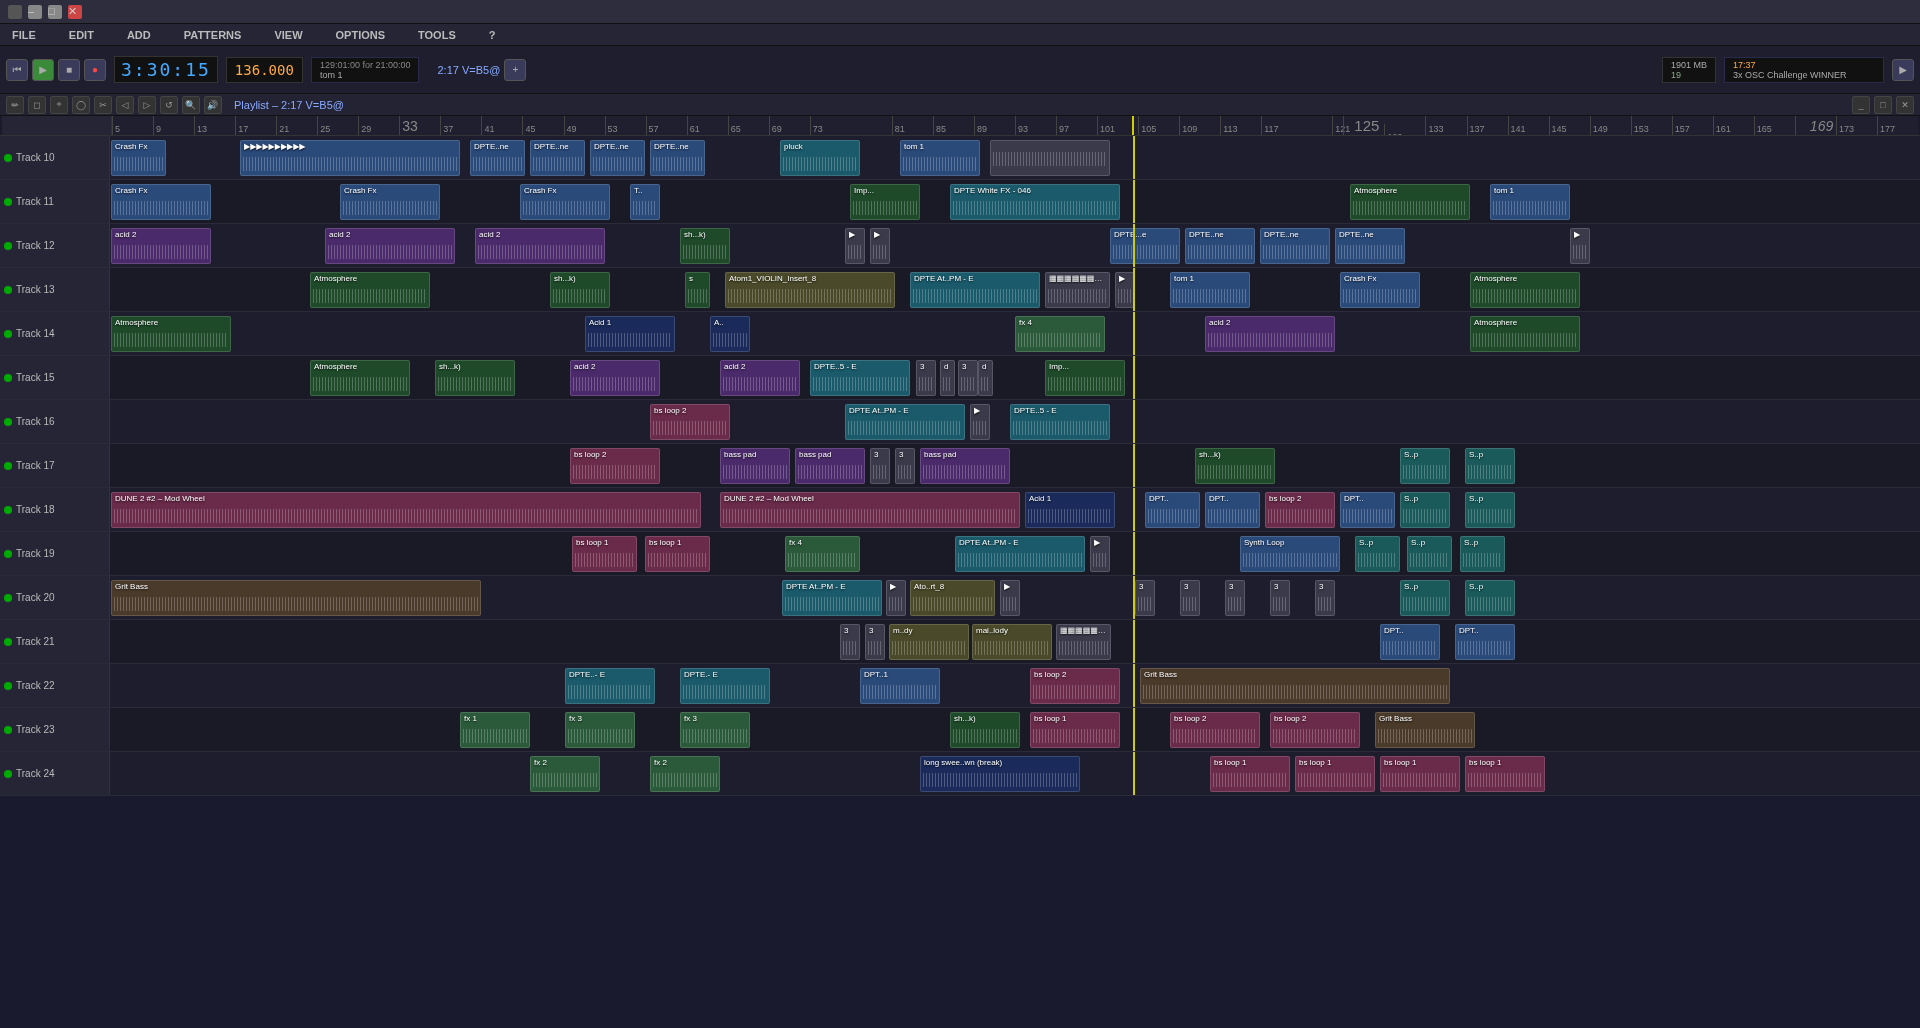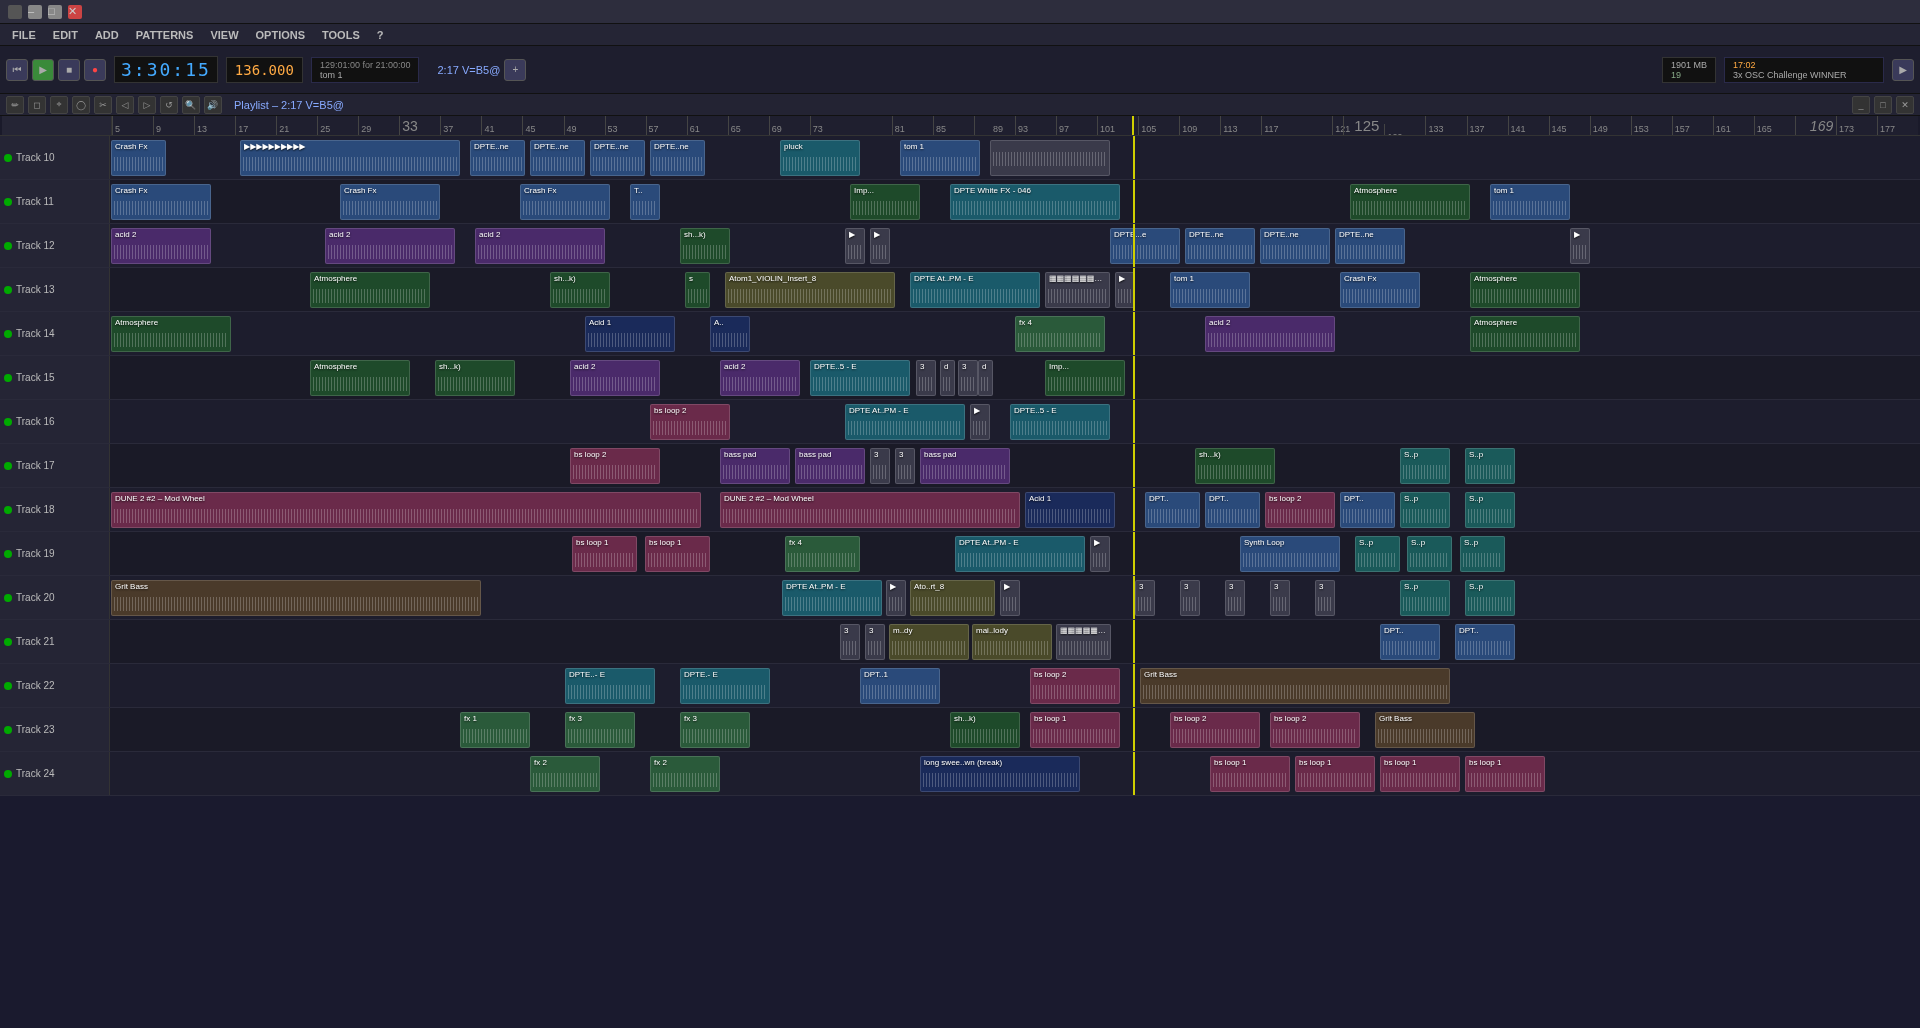--- a/index.html
+++ b/index.html
@@ -30,21 +30,21 @@
     .win-btn.maximize { background: #888; }
     .win-btn.close { background: #c44; }
 
     
     #menu-bar {
       background: #252535;
       height: 22px;
       display: flex;
       align-items: center;
       padding: 0 4px;
-      gap: 1px;
+      gap: 17px;
       border-bottom: 1px solid #111;
     }
     .menu-item {
       color: #bbb;
       padding: 2px 8px;
       cursor: pointer;
       font-size: 11px;
       font-weight: bold;
     }
 
@@ -294,21 +294,21 @@
     <span style="color:#8af;font-size:11px;">2:17 V=B5@</span>
     <div class="transport-btn">+</div>
   </div>
 
   <div style="margin-left:auto;display:flex;gap:8px;align-items:center;">
     <div class="stats-panel">
       <div style="color:#aaa;font-size:9px;">1901 MB</div>
       <div style="color:#8a8;font-size:9px;">19</div>
     </div>
     <div class="info-panel" style="min-width:160px;">
-      <div style="color:#fa4;font-size:9px;">17:02</div>
+      <div style="color:#fa4;font-size:9px;">17:37</div>
       <div style="color:#aaa;font-size:9px;">3x OSC Challenge WINNER</div>
     </div>
     <div class="transport-btn">▶</div>
   </div>
 </div>
 
 <div id="secondary-bar">
   <div class="tool-btn">✏</div>
   <div class="tool-btn">◻</div>
   <div class="tool-btn">⌖</div>
@@ -347,21 +347,21 @@
           <div style="position: absolute; left: 25%; top: 0px; height: 100%; color: rgb(136, 136, 136); font-size: 9px; border-left: 1px solid rgb(68, 68, 68); padding-left: 2px; display: flex; align-items: flex-end; padding-bottom: 1px;">49</div>
           <div style="position: absolute; left: 27.2727%; top: 0px; height: 100%; color: rgb(136, 136, 136); font-size: 9px; border-left: 1px solid rgb(68, 68, 68); padding-left: 2px; display: flex; align-items: flex-end; padding-bottom: 1px;">53</div>
           <div style="position: absolute; left: 29.5455%; top: 0px; height: 100%; color: rgb(136, 136, 136); font-size: 9px; border-left: 1px solid rgb(68, 68, 68); padding-left: 2px; display: flex; align-items: flex-end; padding-bottom: 1px;">57</div>
           <div style="position: absolute; left: 31.8182%; top: 0px; height: 100%; color: rgb(136, 136, 136); font-size: 9px; border-left: 1px solid rgb(68, 68, 68); padding-left: 2px; display: flex; align-items: flex-end; padding-bottom: 1px;">61</div>
           <div style="position: absolute; left: 34.0909%; top: 0px; height: 100%; color: rgb(136, 136, 136); font-size: 9px; border-left: 1px solid rgb(68, 68, 68); padding-left: 2px; display: flex; align-items: flex-end; padding-bottom: 1px;">65</div>
           <div style="position: absolute; left: 36.3636%; top: 0px; height: 100%; color: rgb(136, 136, 136); font-size: 9px; border-left: 1px solid rgb(68, 68, 68); padding-left: 2px; display: flex; align-items: flex-end; padding-bottom: 1px;">69</div>
           <div style="position: absolute; left: 38.6364%; top: 0px; height: 100%; color: rgb(136, 136, 136); font-size: 9px; border-left: 1px solid rgb(68, 68, 68); padding-left: 2px; display: flex; align-items: flex-end; padding-bottom: 1px;">73</div>
           <div style="position: absolute; left: 40.9091%; top: 0px; height: 100%; color: rgb(136, 136, 136); font-size: 9px; border-left: 1px solid rgb(68, 68, 68); padding-left: 2px; display: flex; align-items: flex-end; padding-bottom: 1px; margin-top: 20px;">77</div>
           <div style="position: absolute; left: 43.1818%; top: 0px; height: 100%; color: rgb(136, 136, 136); font-size: 9px; border-left: 1px solid rgb(68, 68, 68); padding-left: 2px; display: flex; align-items: flex-end; padding-bottom: 1px;">81</div>
           <div style="position: absolute; left: 45.4545%; top: 0px; height: 100%; color: rgb(136, 136, 136); font-size: 9px; border-left: 1px solid rgb(68, 68, 68); padding-left: 2px; display: flex; align-items: flex-end; padding-bottom: 1px;">85</div>
-          <div style="position: absolute; left: 47.7273%; top: 0px; height: 100%; color: rgb(136, 136, 136); font-size: 9px; border-left: 1px solid rgb(68, 68, 68); padding-left: 18px; display: flex; align-items: flex-end; padding-bottom: 1px;">89</div>
+          <div style="position: absolute; left: 47.7273%; top: 0px; height: 100%; color: rgb(136, 136, 136); font-size: 9px; border-left: 1px solid rgb(68, 68, 68); padding-left: 2px; display: flex; align-items: flex-end; padding-bottom: 1px;">89</div>
           <div style="position: absolute; left: 50%; top: 0px; height: 100%; color: rgb(136, 136, 136); font-size: 9px; border-left: 1px solid rgb(68, 68, 68); padding-left: 2px; display: flex; align-items: flex-end; padding-bottom: 1px;">93</div>
           <div style="position: absolute; left: 52.2727%; top: 0px; height: 100%; color: rgb(136, 136, 136); font-size: 9px; border-left: 1px solid rgb(68, 68, 68); padding-left: 2px; display: flex; align-items: flex-end; padding-bottom: 1px;">97</div>
           <div style="position: absolute; left: 54.5455%; top: 0px; height: 100%; color: rgb(136, 136, 136); font-size: 9px; border-left: 1px solid rgb(68, 68, 68); padding-left: 2px; display: flex; align-items: flex-end; padding-bottom: 1px;">101</div>
           <div style="position: absolute; left: 56.8182%; top: 0px; height: 100%; color: rgb(136, 136, 136); font-size: 9px; border-left: 1px solid rgb(68, 68, 68); padding-left: 2px; display: flex; align-items: flex-end; padding-bottom: 1px;">105</div>
           <div style="position: absolute; left: 59.0909%; top: 0px; height: 100%; color: rgb(136, 136, 136); font-size: 9px; border-left: 1px solid rgb(68, 68, 68); padding-left: 2px; display: flex; align-items: flex-end; padding-bottom: 1px;">109</div>
           <div style="position: absolute; left: 61.3636%; top: 0px; height: 100%; color: rgb(136, 136, 136); font-size: 9px; border-left: 1px solid rgb(68, 68, 68); padding-left: 2px; display: flex; align-items: flex-end; padding-bottom: 1px;">113</div>
           <div style="position: absolute; left: 63.6364%; top: 0px; height: 100%; color: rgb(136, 136, 136); font-size: 9px; border-left: 1px solid rgb(68, 68, 68); padding-left: 2px; display: flex; align-items: flex-end; padding-bottom: 1px;">117</div>
           <div style="position: absolute; left: 65.9091%; top: 0px; height: 100%; color: rgb(136, 136, 136); font-size: 9px; border-left: 1px solid rgb(68, 68, 68); padding-left: 2px; display: flex; align-items: flex-end; padding-bottom: 1px; margin-left: 30px;">121</div>
           <div style="position: absolute; left: 68.1818%; top: 0px; height: 100%; color: rgb(136, 136, 136); font-size: 15px; border-left: 1px solid rgb(68, 68, 68); padding-left: 10px; display: flex; align-items: flex-end; padding-bottom: 1px;">125</div>
           <div style="position: absolute; left: 70.4545%; top: 8px; height: 100%; color: rgb(136, 136, 136); font-size: 9px; border-left: 1px solid rgb(68, 68, 68); padding-left: 2px; display: flex; align-items: flex-end; padding-bottom: 1px;">129</div>

